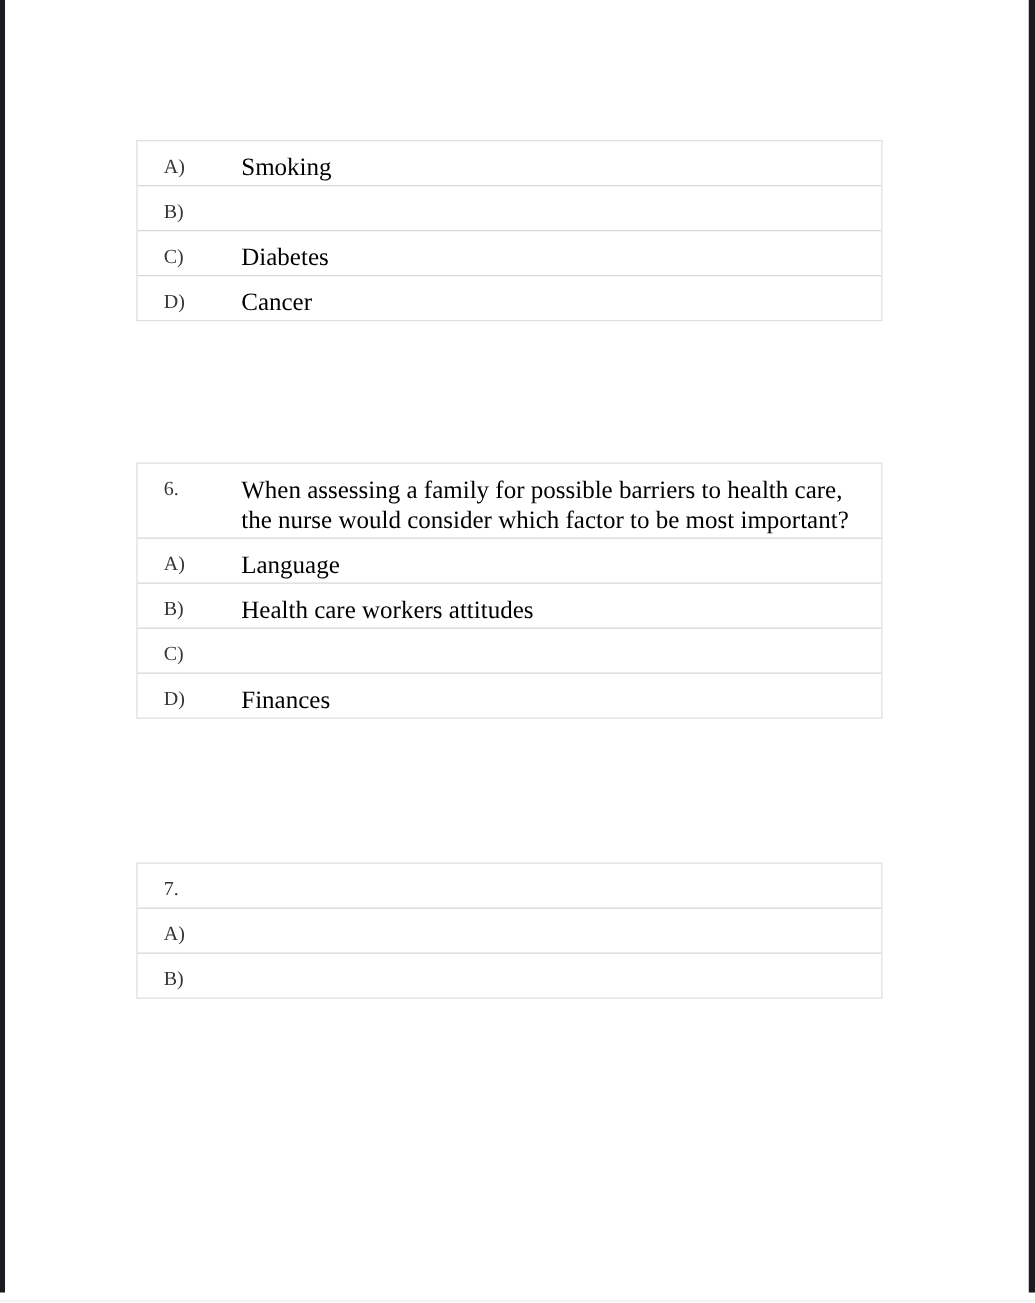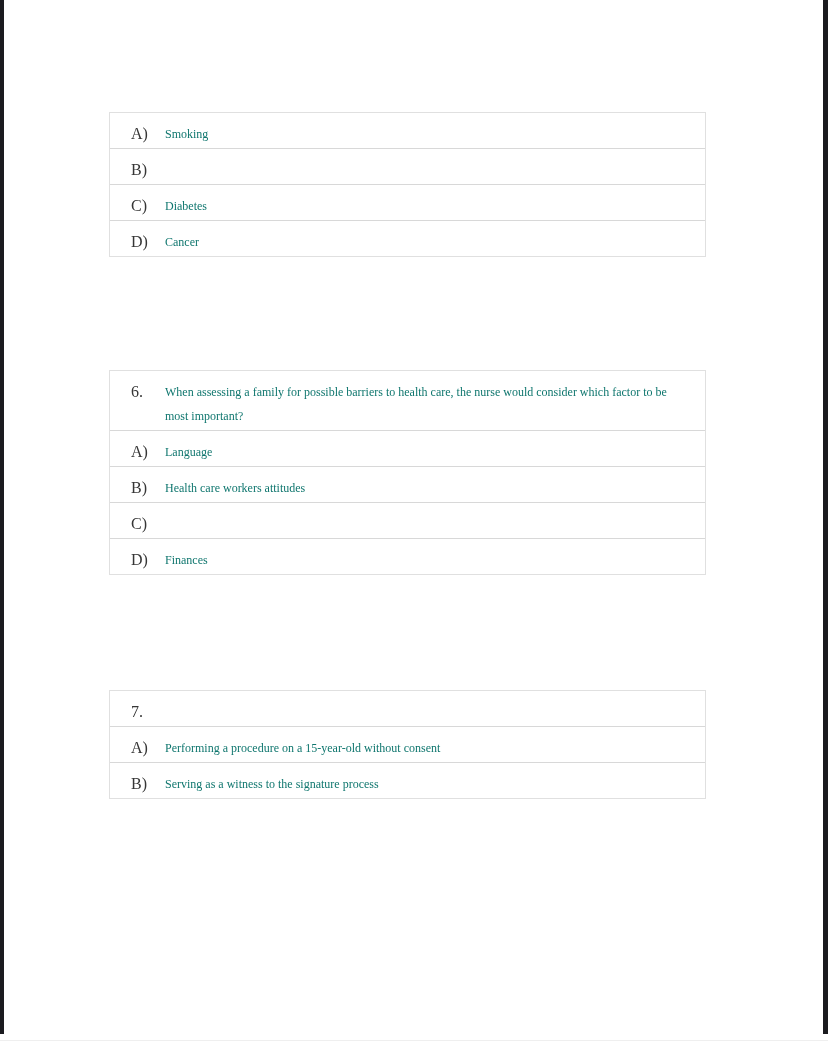--- a/index.html
+++ b/index.html
@@ -56,26 +56,26 @@
     margin-left: 21px;
     width: 14px;
     word-break: break-all;
     font-size: 16px;
     line-height: 24px;
     color: #363636;
     white-space: normal;
   }
   .cell-text {
     flex: 1 1 auto;
-    margin-left: 20px;
+    margin-left: 48px;
     margin-right: 25px;
     max-width: 505px;
-    font-size: 12px;
+    font-size: 20px;
     line-height: 24px;
-    color: #0f766e;
+    color: #000000;
   }
 </style>
 </head>
 <body>
 
 <div class="page">
 
   <div class="frame-strip frame-left"></div>
   <div class="frame-strip frame-right"></div>
   <div class="page-bottom-line"></div>
@@ -119,21 +119,19 @@
       <div class="cell-text">Finances</div>
     </div>
   </div>
 
   <div class="qtable qtable-3">
     <div class="trow">
       <div class="cell-label">7.</div>
     </div>
     <div class="trow">
       <div class="cell-label">A)</div>
-      <div class="cell-text">Performing a procedure on a 15-year-old without consent</div>
     </div>
     <div class="trow">
       <div class="cell-label">B)</div>
-      <div class="cell-text">Serving as a witness to the signature process</div>
     </div>
   </div>
 
 </div>
 
 </body></html>

